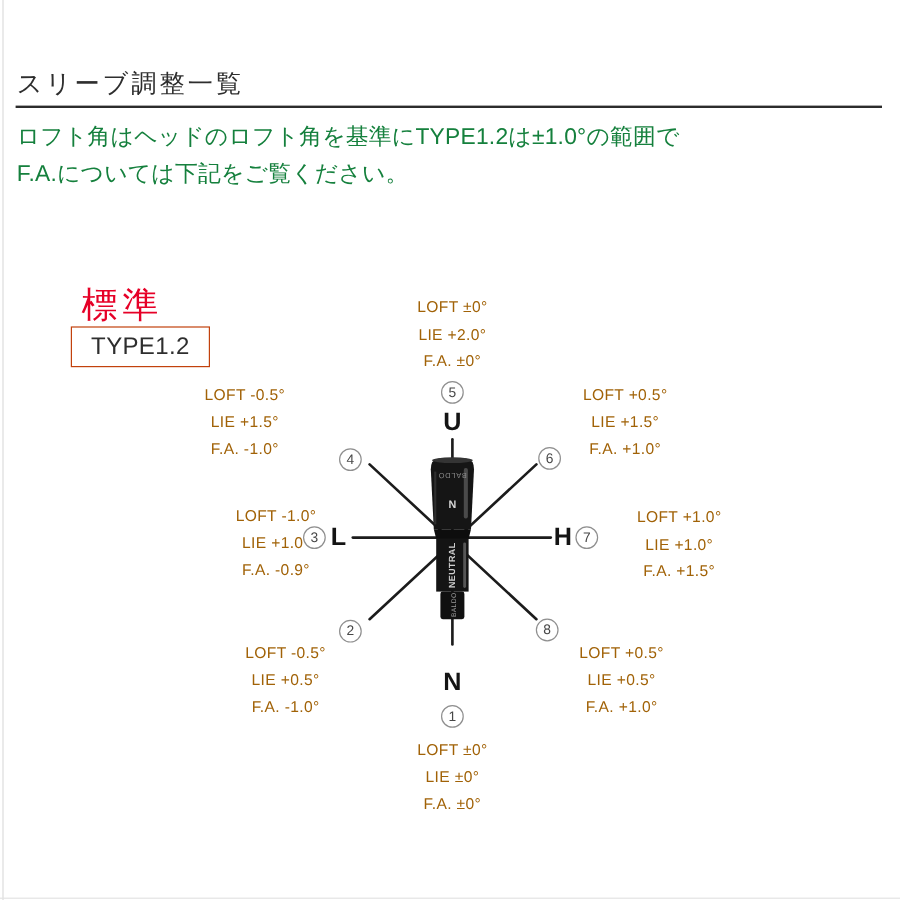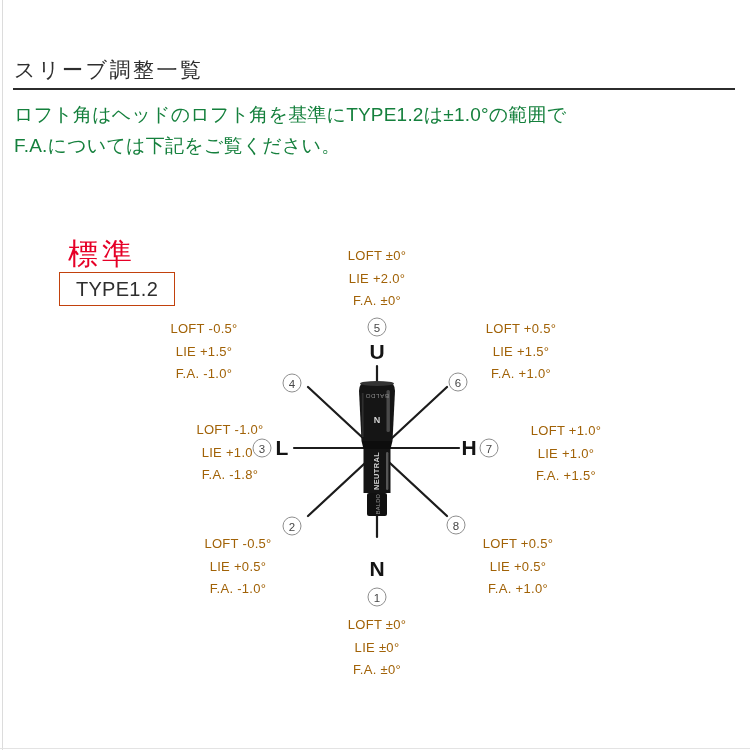--- a/index.html
+++ b/index.html
@@ -85,21 +85,21 @@
   <div class="pos-block" style="left:521px;top:318px;">
     <div>LOFT +0.5°</div>
     <div>LIE +1.5°</div>
     <div>F.A. +1.0°</div>
   </div>
   <div class="circ" style="left:458px;top:382px;">6</div>
 
   <div class="pos-block" style="left:204px;top:419px;margin-left:26px;">
     <div>LOFT -1.0°</div>
     <div>LIE +1.0°</div>
-    <div>F.A. -1.8°</div>
+    <div>F.A. -0.9°</div>
   </div>
   <div class="circ" style="left:262px;top:448px;">3</div>
   <div class="dir-letter" style="left:282px;top:448px;">L</div>
 
   <div class="pos-block" style="left:566px;top:420px;">
     <div>LOFT +1.0°</div>
     <div>LIE +1.0°</div>
     <div>F.A. +1.5°</div>
   </div>
   <div class="dir-letter" style="left:469px;top:448px;">H</div>

